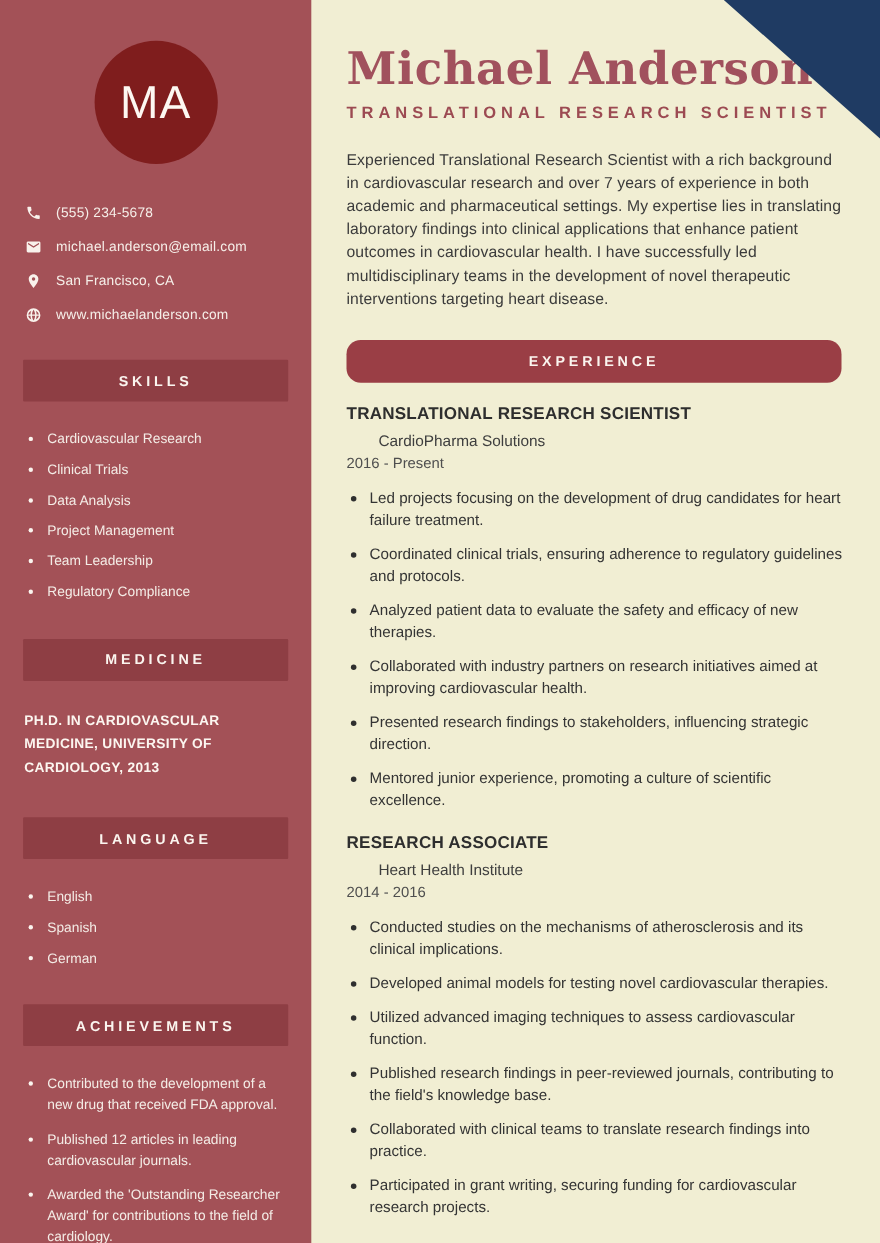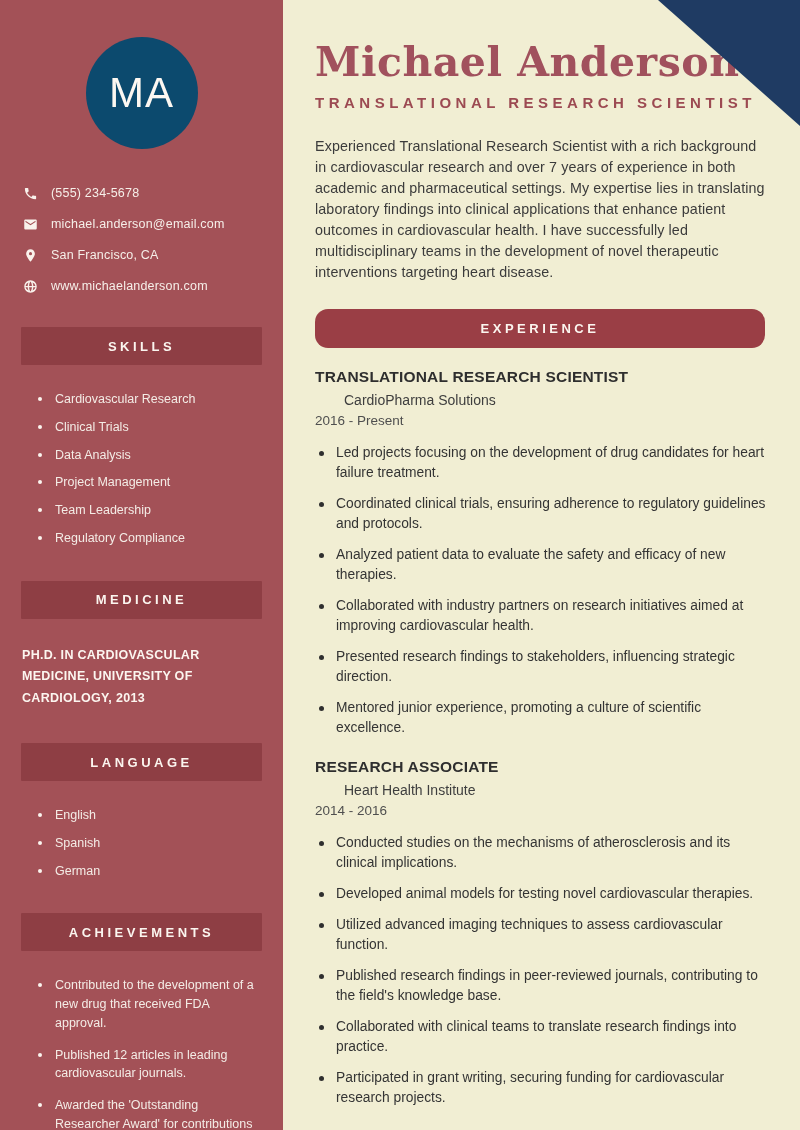--- a/index.html
+++ b/index.html
@@ -15,40 +15,40 @@
 
   
   .sidebar {
     width:283px; min-width:283px; height:100%;
     background:#a35157;
     color:#f7efe9;
     padding-top:37px;
   }
   .avatar {
     width:112px; height:112px; border-radius:50%;
-    background:#0c4a6e;
+    background:#7f1d1d;
     margin:0 auto;
     display:flex; align-items:center; justify-content:center;
   }
   .avatar span {
     color:#fdf8f2; font-size:42px; font-weight:500; letter-spacing:1px;
   }
   .contact { list-style:none; margin-top:36px; padding:0 20px 0 22px; }
   .contact li { display:flex; align-items:center; margin-bottom:15px; }
   .contact .cicon { width:16px; height:16px; margin-right:13px; flex:none; display:flex; align-items:center; justify-content:center; }
   .contact .cicon svg { width:15px; height:15px; fill:#f9f2ec; }
   .contact .ctext { font-size:12.5px; letter-spacing:.2px; color:#f6efe9; }
 
   .side-band {
     margin:33px 21px 0 21px; height:38px;
     background:#8e3e44; border-radius:1px;
     display:flex; align-items:center; justify-content:center;
     color:#fbf5ef; font-size:13px; font-weight:700; letter-spacing:3.5px;
   }
-  .side-list { list-style:none; margin:25px 0 0 12px; padding:0 20px 0 24px; }
+  .side-list { list-style:none; margin:25px 0 0 0; padding:0 20px 0 24px; }
   .side-list li { position:relative; padding-left:19px; font-size:12.5px; line-height:1.5; margin-bottom:9px; color:#f4ece6; }
   .side-list li::before {
     content:""; position:absolute; left:2px; top:7px;
     width:4px; height:4px; border-radius:50%; background:#fbf5ef;
   }
   .side-list.spread li { margin-bottom:13px; }
   .edu-text {
     margin:26px 22px 0 22px;
     font-size:12.5px; font-weight:700; line-height:1.75;
     letter-spacing:.3px; color:#fcf6f0; text-transform:uppercase;

